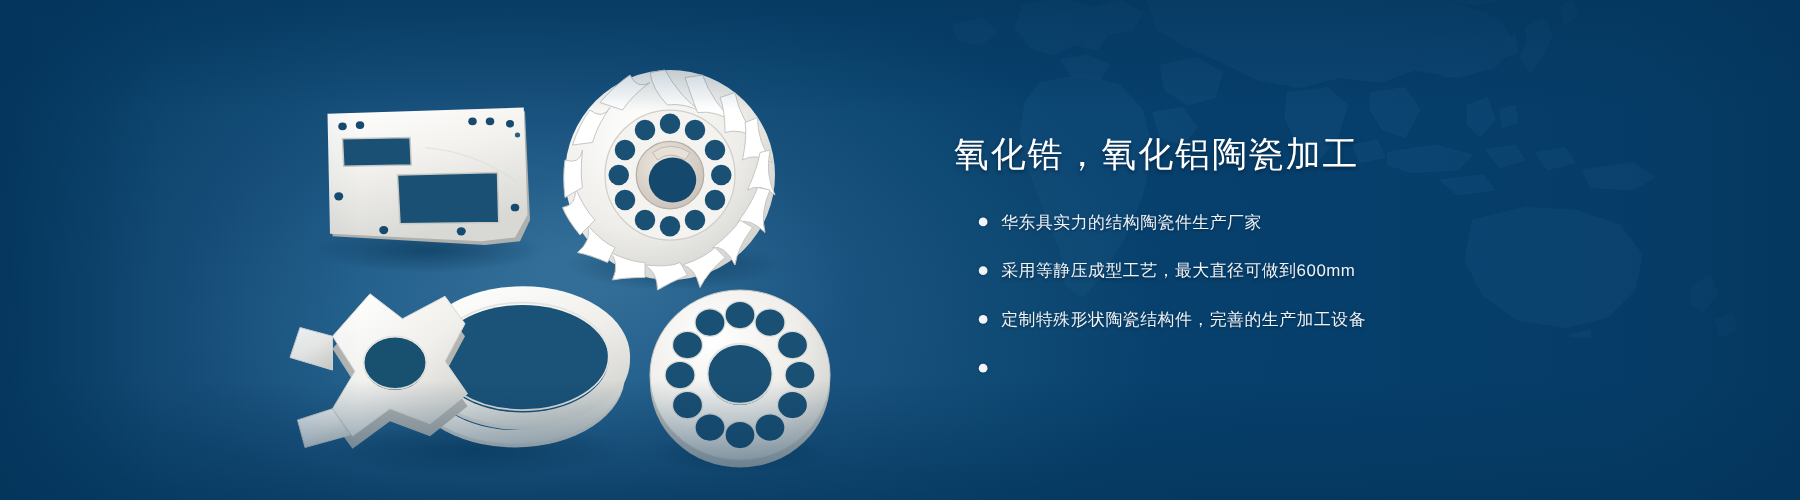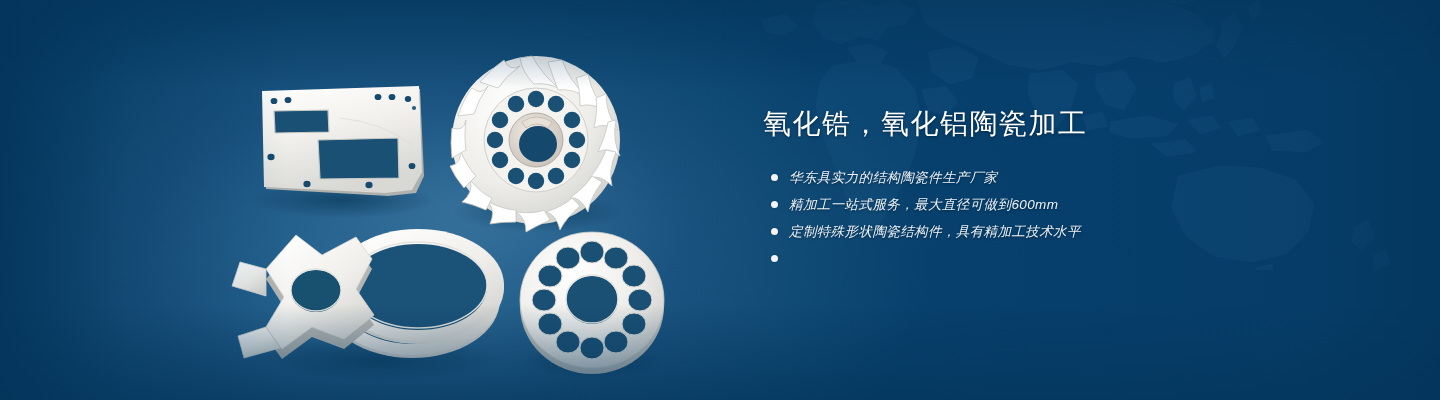--- a/index.html
+++ b/index.html
@@ -108,23 +108,22 @@
   }
   .bullets {
     list-style: none;
     margin: 22px 0 0 0;
     padding: 0;
   }
   .bullet-item {
     display: flex;
     align-items: center;
     height: 23px;
-    margin: 4px;
+    margin: 16px;
     white-space: nowrap;
-    font-style: italic;
   }
   .bullet-dot {
     flex: 0 0 auto;
     width: 7px;
     height: 7px;
     border-radius: 50%;
     background: #f2f6fa;
     margin: 0 11px 0 4px;
     box-shadow: 0 0 2px rgba(0,0,0,0.35);
   }
@@ -357,25 +356,25 @@
   <div class="copy">
     <h1 class="headline">氧化锆，氧化铝陶瓷加工</h1>
 
     <ul class="bullets">
       <li class="bullet-item">
         <span class="bullet-dot"></span>
         <span class="bullet-text">华东具实力的结构陶瓷件生产厂家</span>
       </li>
       <li class="bullet-item">
         <span class="bullet-dot"></span>
-        <span class="bullet-text">精加工一站式服务，最大直径可做到600mm</span>
+        <span class="bullet-text">采用等静压成型工艺，最大直径可做到600mm</span>
       </li>
       <li class="bullet-item">
         <span class="bullet-dot"></span>
-        <span class="bullet-text">定制特殊形状陶瓷结构件，具有精加工技术水平</span>
+        <span class="bullet-text">定制特殊形状陶瓷结构件，完善的生产加工设备</span>
       </li>
       <li class="bullet-item">
         <span class="bullet-dot"></span>
       </li>
     </ul>
   </div>
 
 </div>
 
 </body></html>

